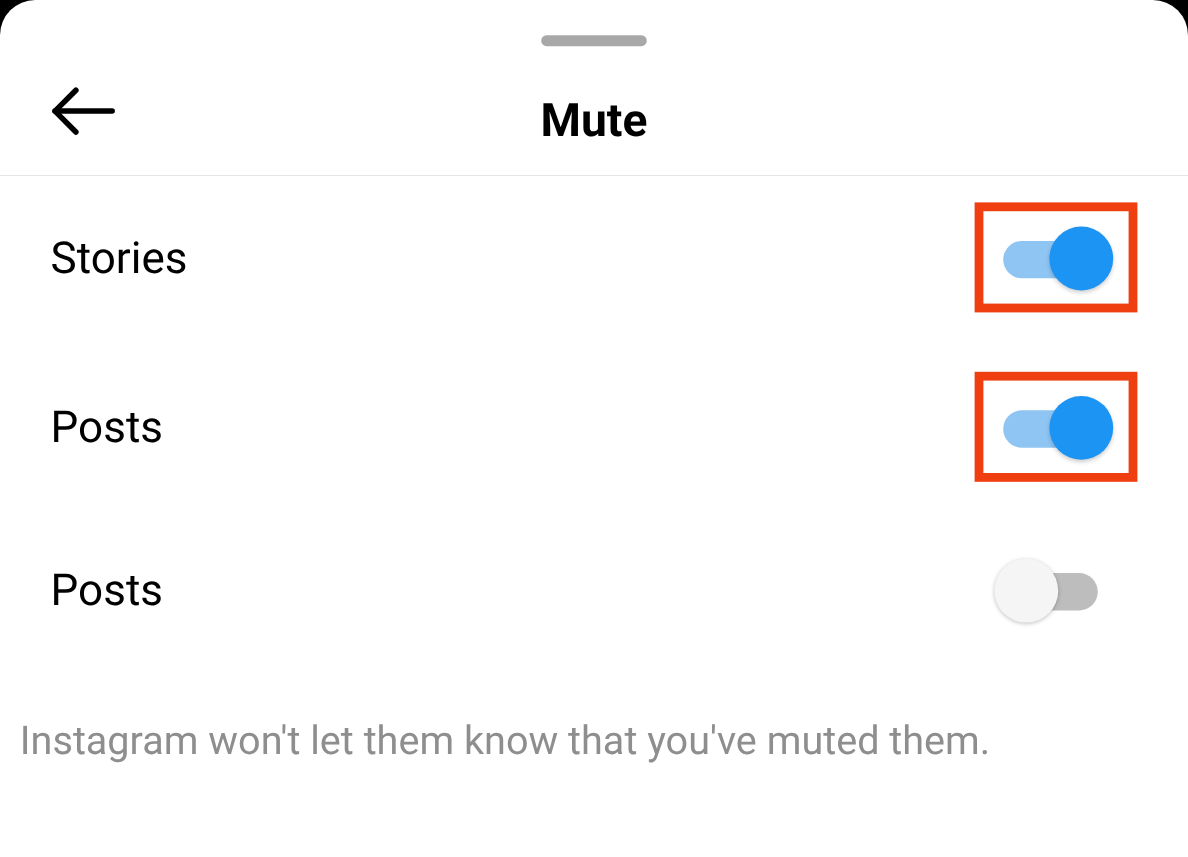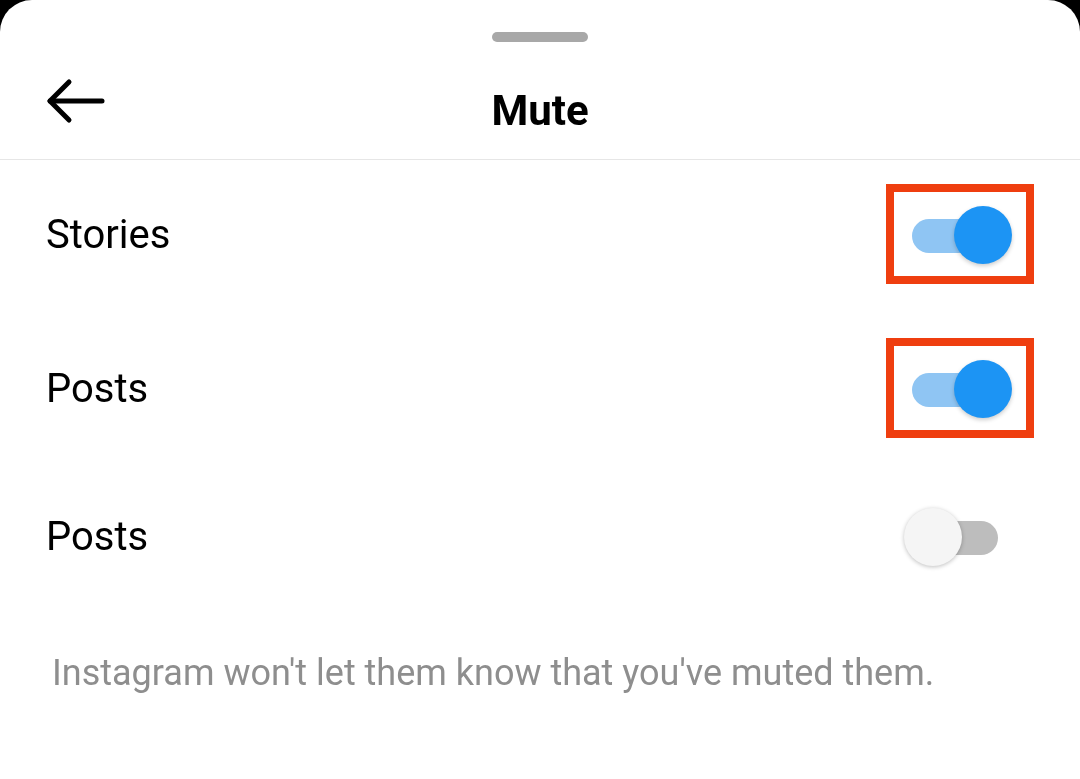--- a/index.html
+++ b/index.html
@@ -135,21 +135,21 @@
       box-shadow: 0 1px 4px rgba(0,0,0,0.25);
     }
     
     .toggle-plain {
       margin-right: 30px;
     }
     
     .footer-text {
       font-size: 36px;
       color: #8e8e8e;
-      padding: 0 52px;
+      padding: 0 18px;
       margin-top: 42px;
     }
     
     .row-posts {
       margin-top: 6px;
     }
   </style>
 </head>
 <body>
 

